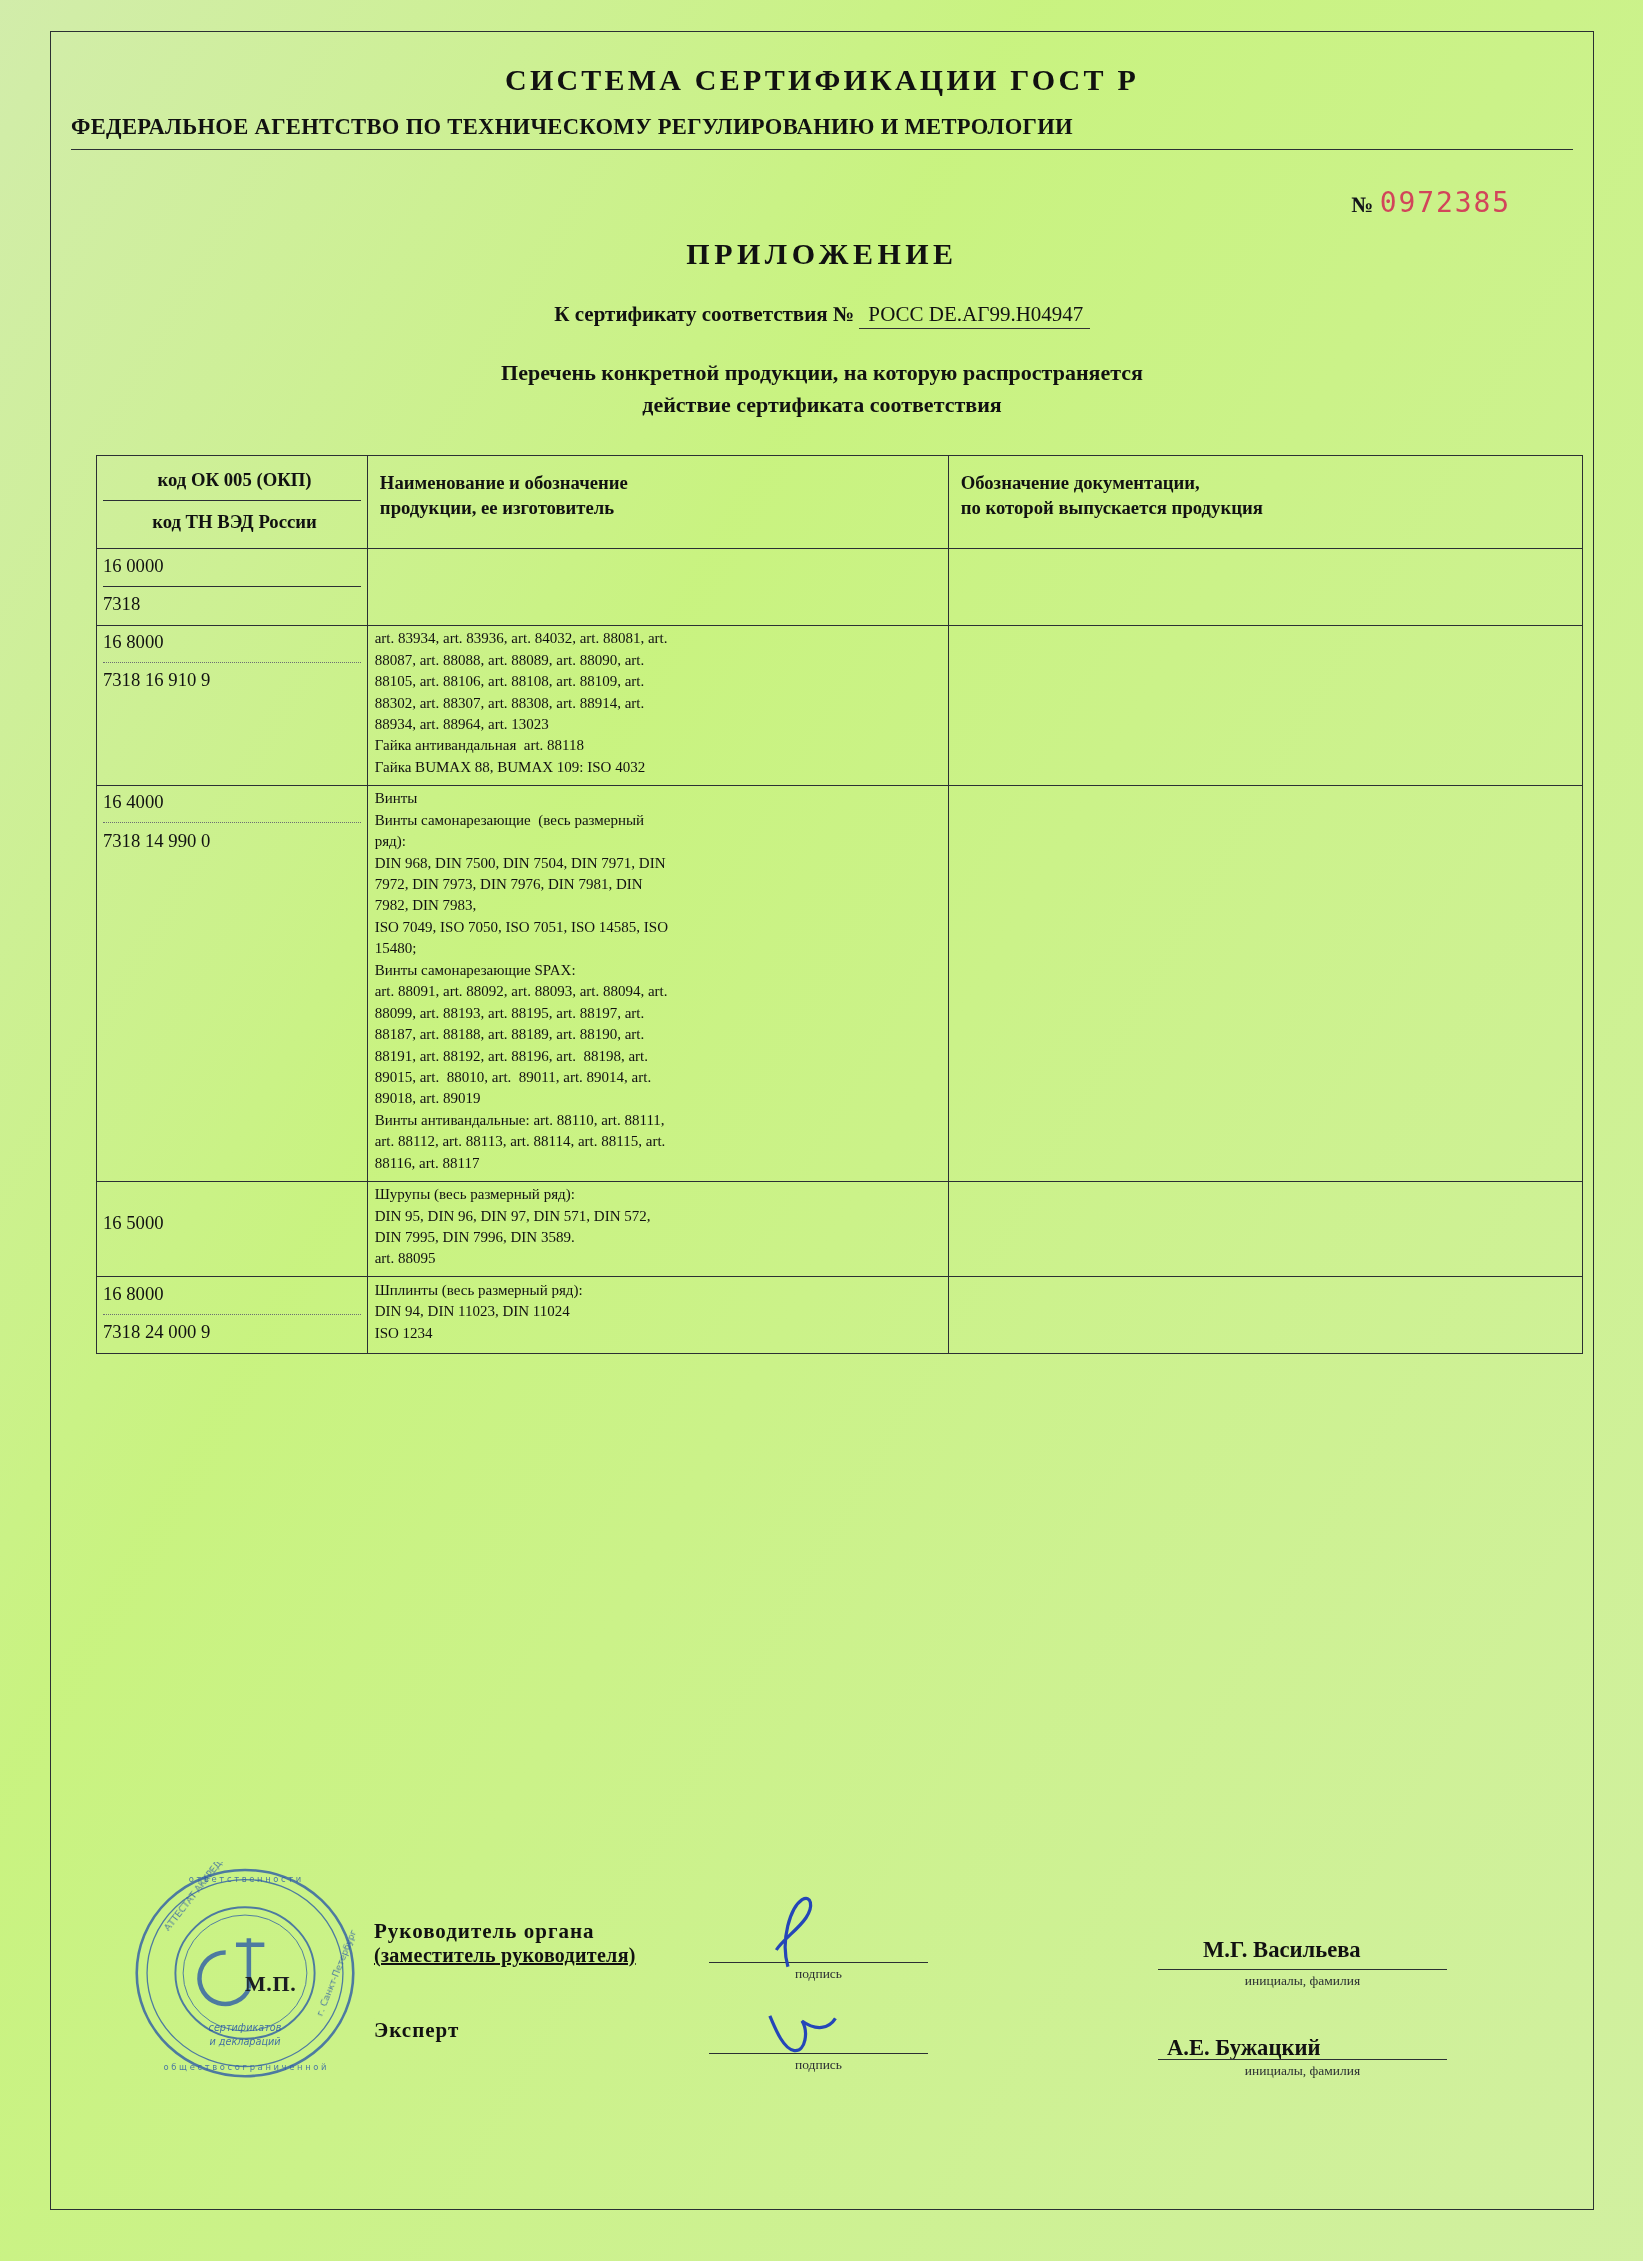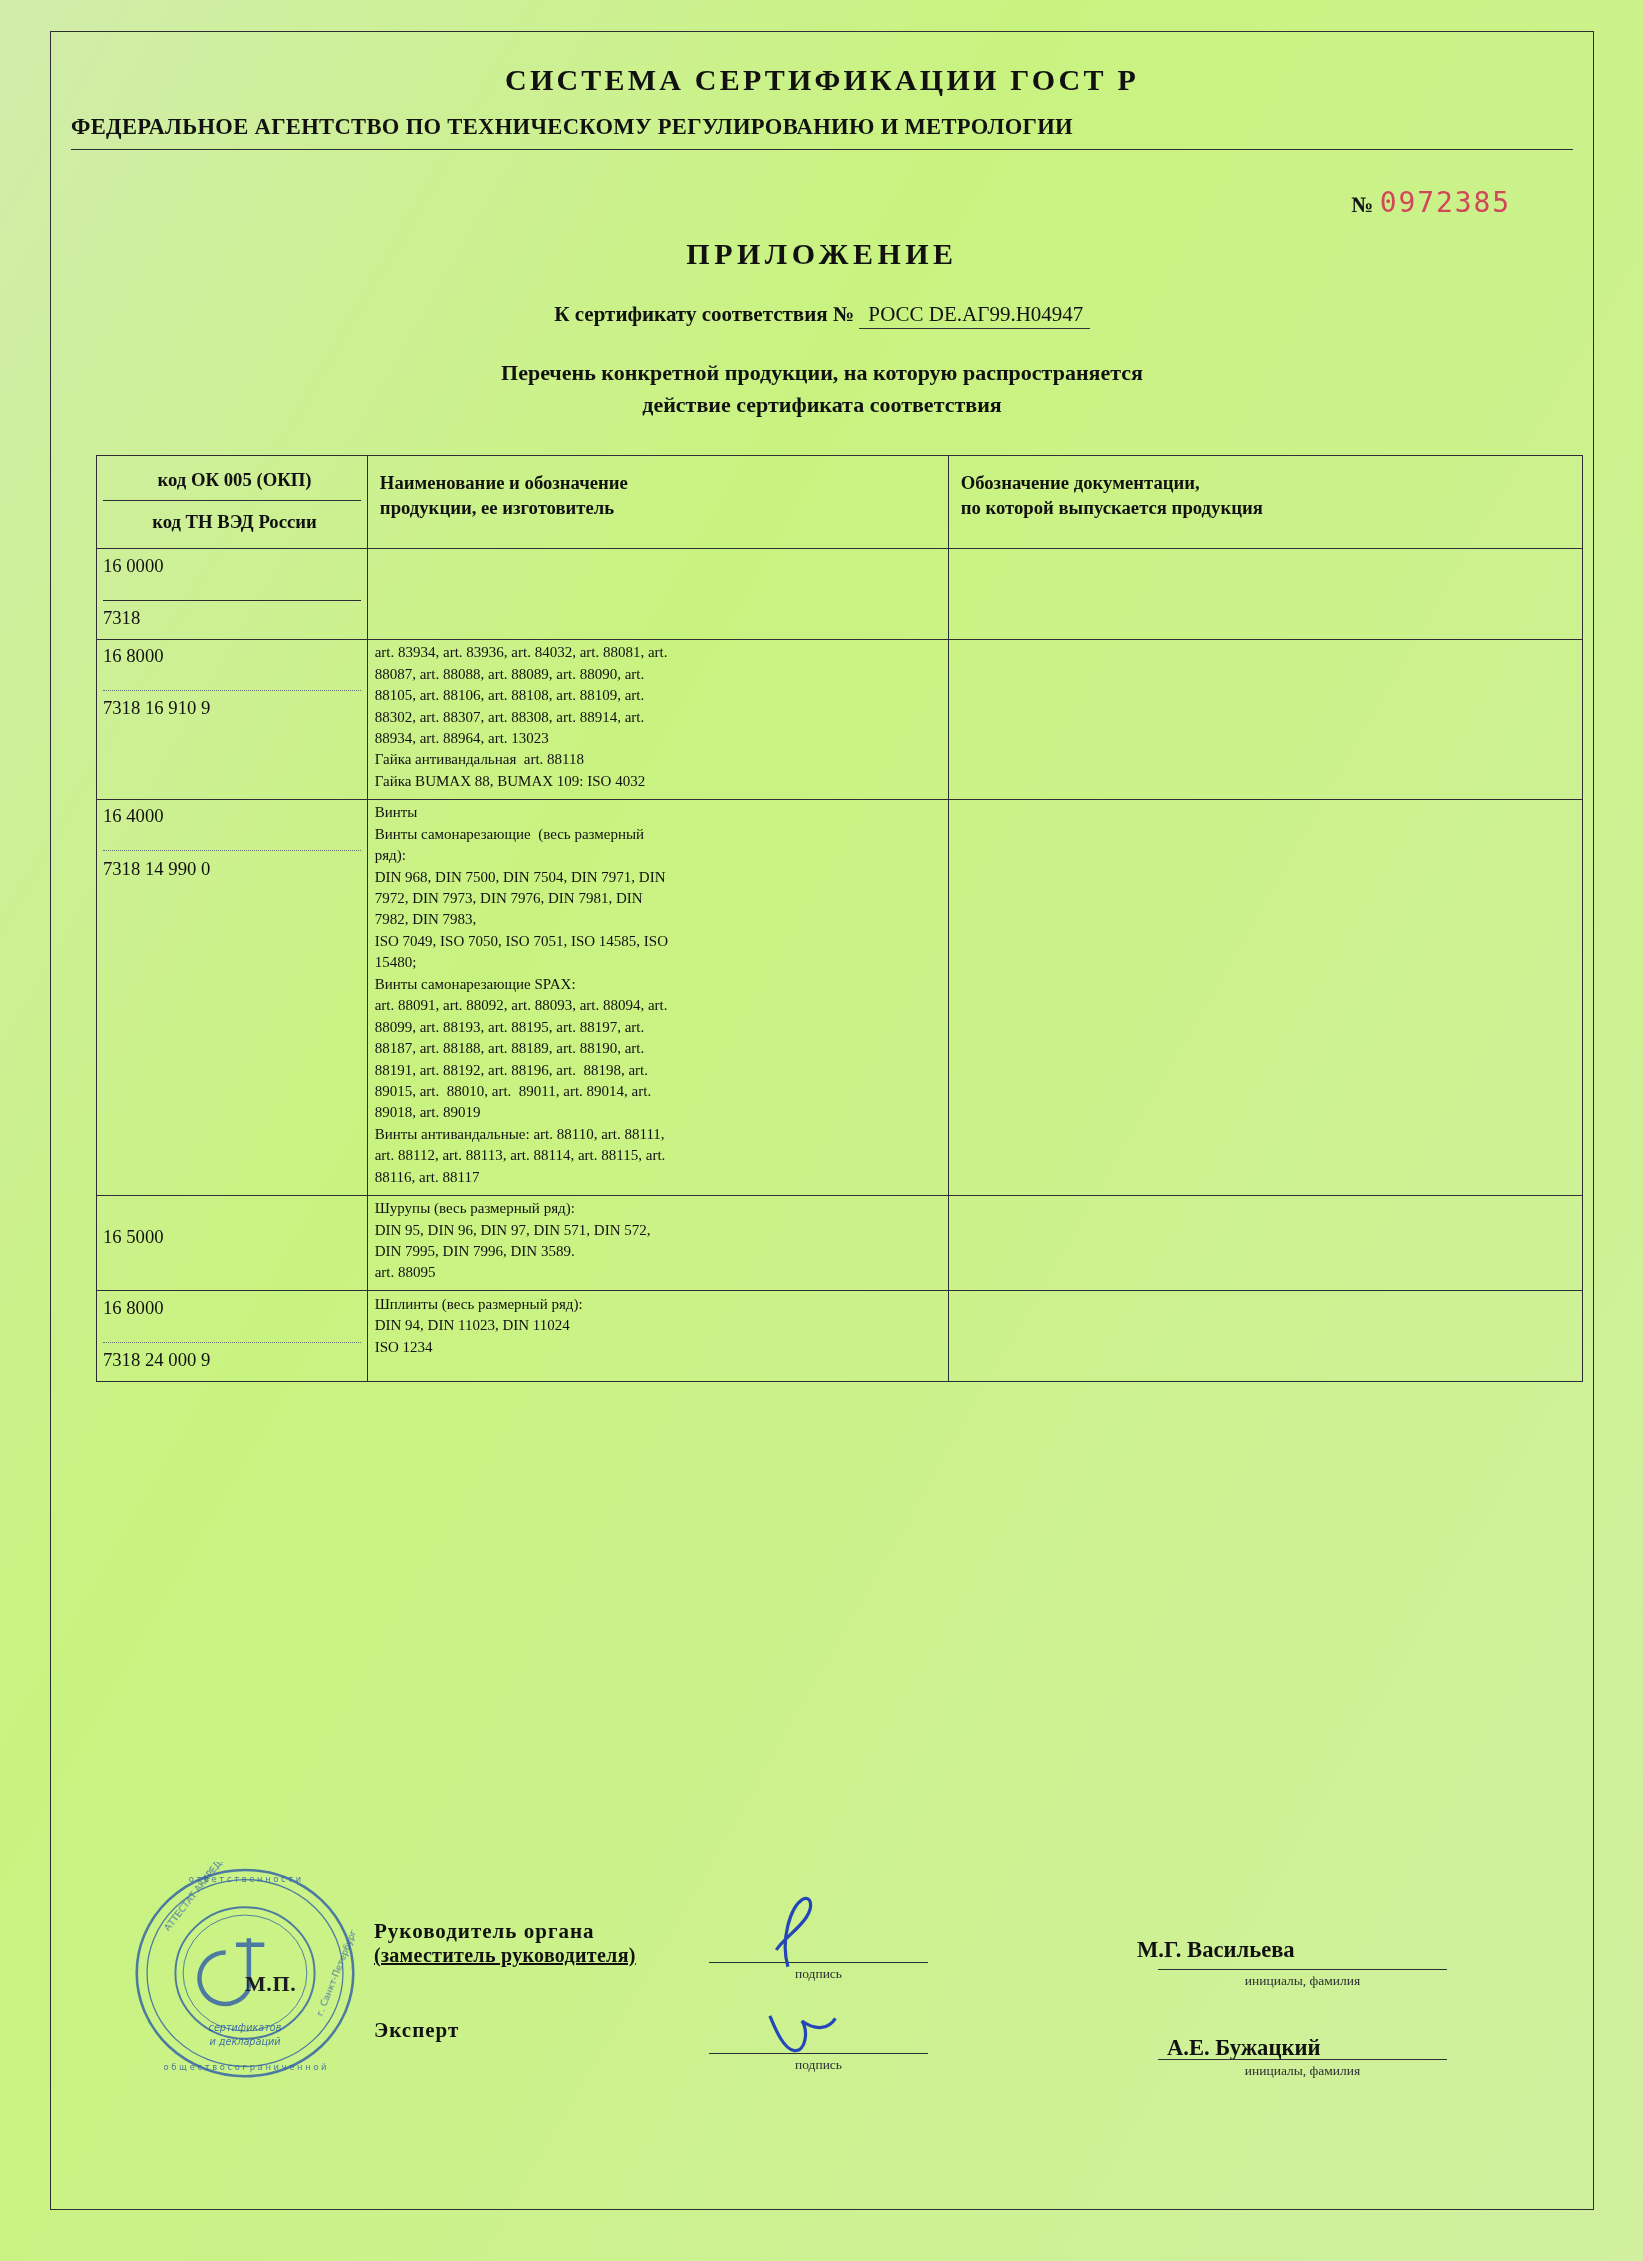--- a/index.html
+++ b/index.html
@@ -128,21 +128,21 @@
     padding: 10.3px 6.4px 9px 11.6px;
   }
   .split-top { border-bottom: 1.3px solid #2b2f33; }
   .cell-code {
     font-size: 18.7px;
     line-height: 1.5;
     padding: 5.2px 6.4px 6.4px 9px;
   }
   .code-top {
     border-bottom: 1.3px dotted #6c6f72;
-    padding-bottom: 20px;
+    padding-bottom: 6px;
     margin-bottom: 3.2px;
   }
   .code-top.solid { border-bottom: 1.3px solid #2b2f33; }
   .code-single { padding-bottom: 2.6px; margin-top: 25px; }
   .cell-desc {
     font-size: 15px;
     line-height: 1.43;
     padding: 5.2px 6.4px 6.4px 10.3px;
     margin-left: 16px;
   }
@@ -411,21 +411,21 @@
       <div class="sig-row" style="height:83px">
         <div class="role">
           <span>Руководитель органа</span>
           <small>(заместитель руководителя)</small>
         </div>
         <div class="sig-line" style="left:335px; width:219px; top:48px;"></div>
         <div class="sig-cap" style="left:335px; width:219px; top:52px;">подпись</div>
         <svg class="ink" style="left:361px; top:-26px;" width="142" height="84" viewBox="0 0 220 130">
           <path d="M82 122 C70 80 86 30 104 18 C118 10 122 28 110 46 C98 64 74 80 64 96" stroke-width="5"></path>
         </svg>
-        <div class="name" style="left:763px; top:23px;">М.Г. Васильева</div>
+        <div class="name" style="left:829px; top:23px;">М.Г. Васильева</div>
         <div class="sig-line" style="left:784px; width:289px; top:55px;"></div>
         <div class="name-cap" style="left:793px; top:59px;">инициалы, фамилия</div>
       </div>
 
       <div class="sig-row" style="height:71px; margin-top:15.5px;">
         <div class="role">
           <span>Эксперт</span>
         </div>
         <div class="sig-line" style="left:335px; width:219px; top:40px;"></div>
         <div class="sig-cap" style="left:335px; width:219px; top:44px;">подпись</div>

